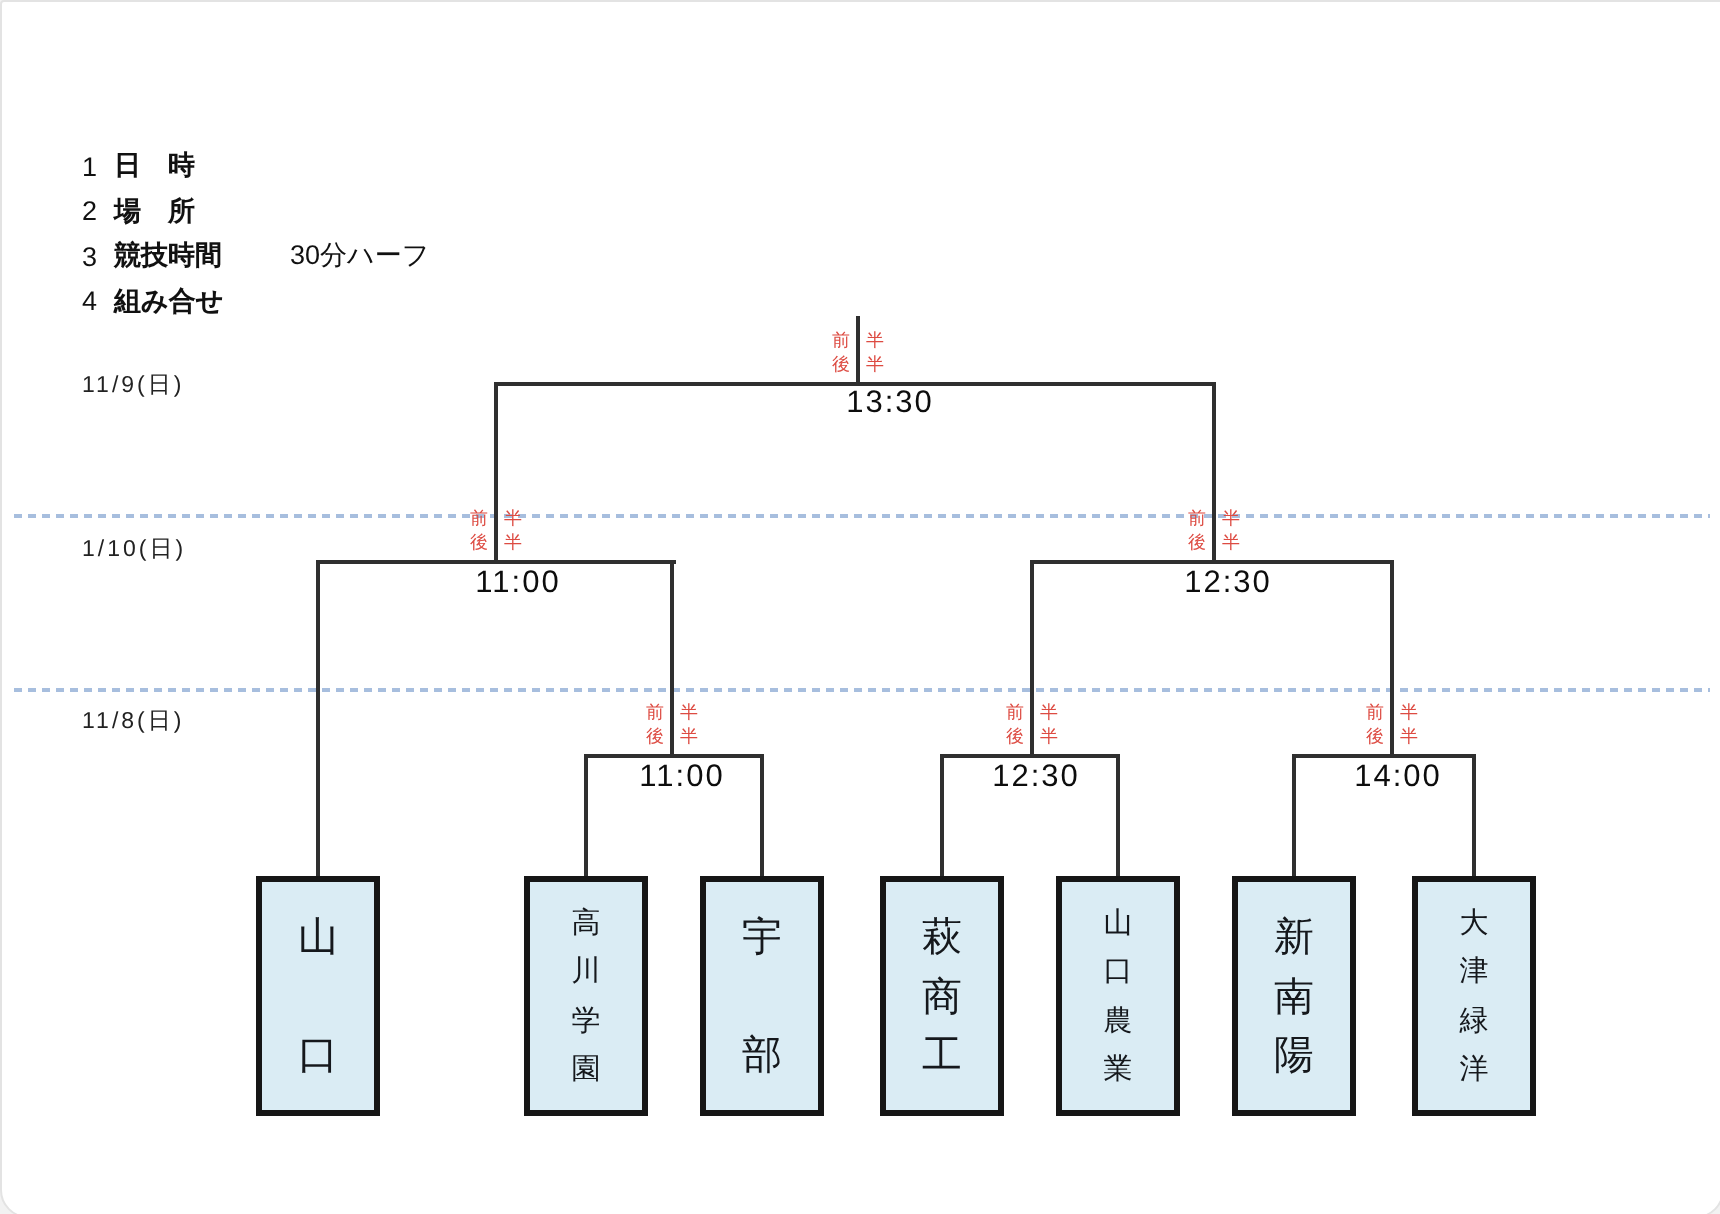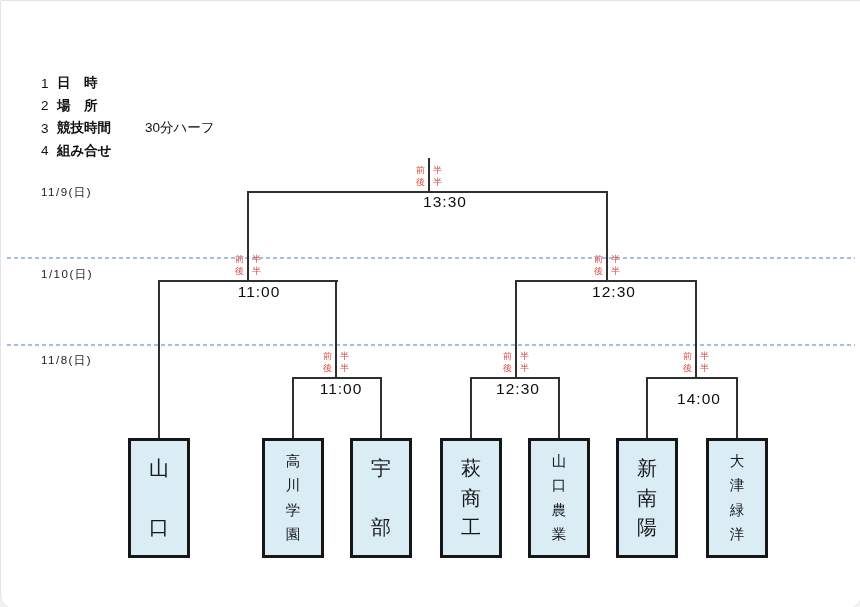--- a/index.html
+++ b/index.html
@@ -124,21 +124,21 @@
       <span>半</span>
       <span>後</span>
       <span>半</span>
   </div>
 
   <div class="time" style="left:444px;top:192px">13:30</div>
   <div class="time" style="left:258px;top:282px">11:00</div>
   <div class="time" style="left:613px;top:282px">12:30</div>
   <div class="time" style="left:340px;top:379px">11:00</div>
   <div class="time" style="left:517px;top:379px">12:30</div>
-  <div class="time" style="left:698px;top:389px">14:00</div>
+  <div class="time" style="left:698px;top:379px">14:00</div>
 
   <div class="team-box t1">
     <div class="team-name">
         <span>山</span>
         <span>口</span>
       </div>
   </div>
   <div class="team-box t2">
     <div class="team-name">
         <span>高</span>

